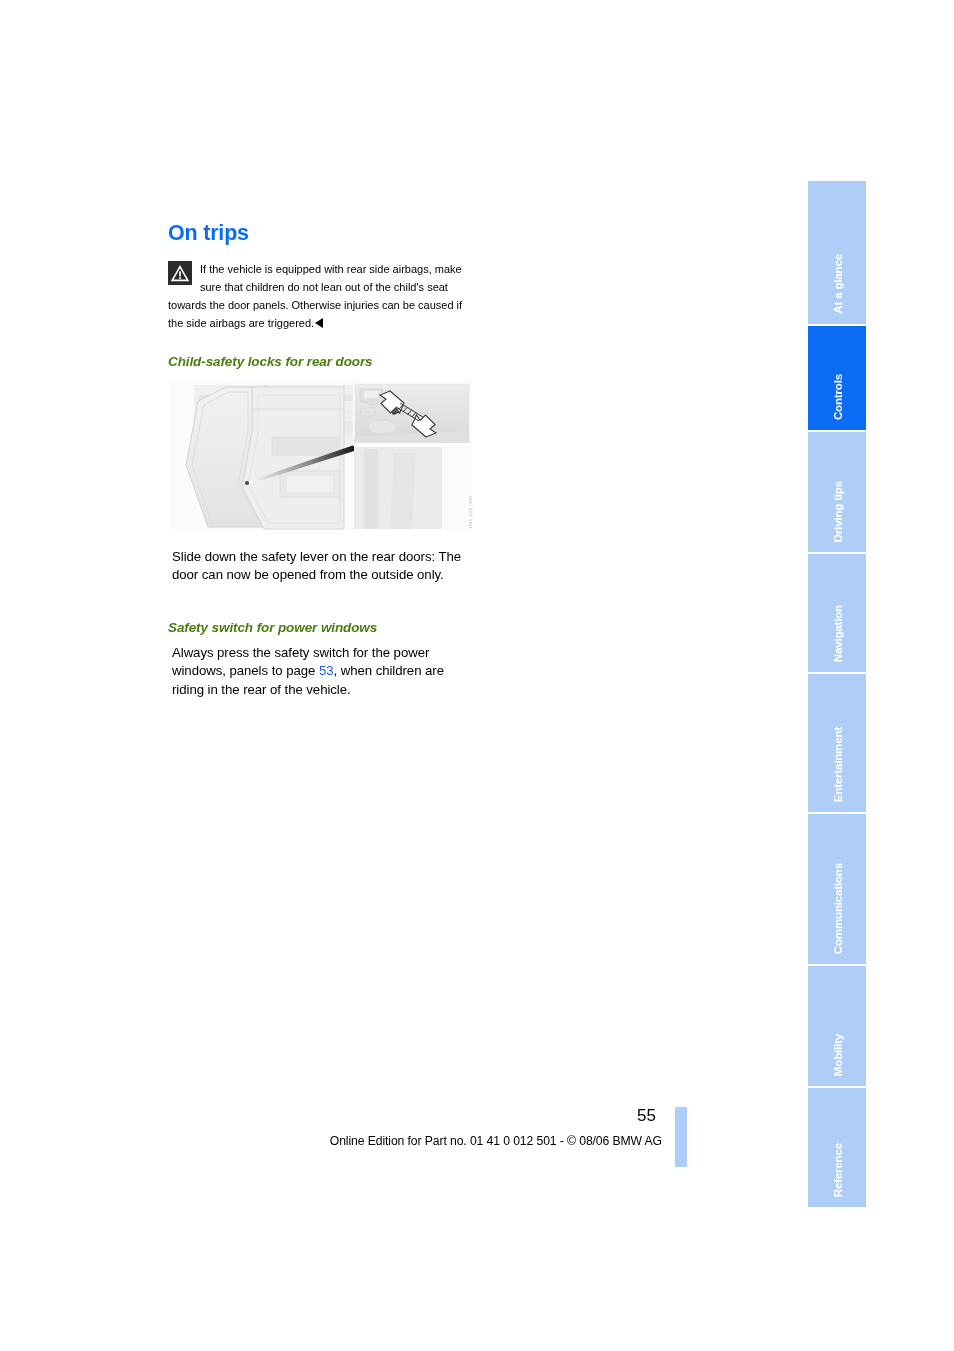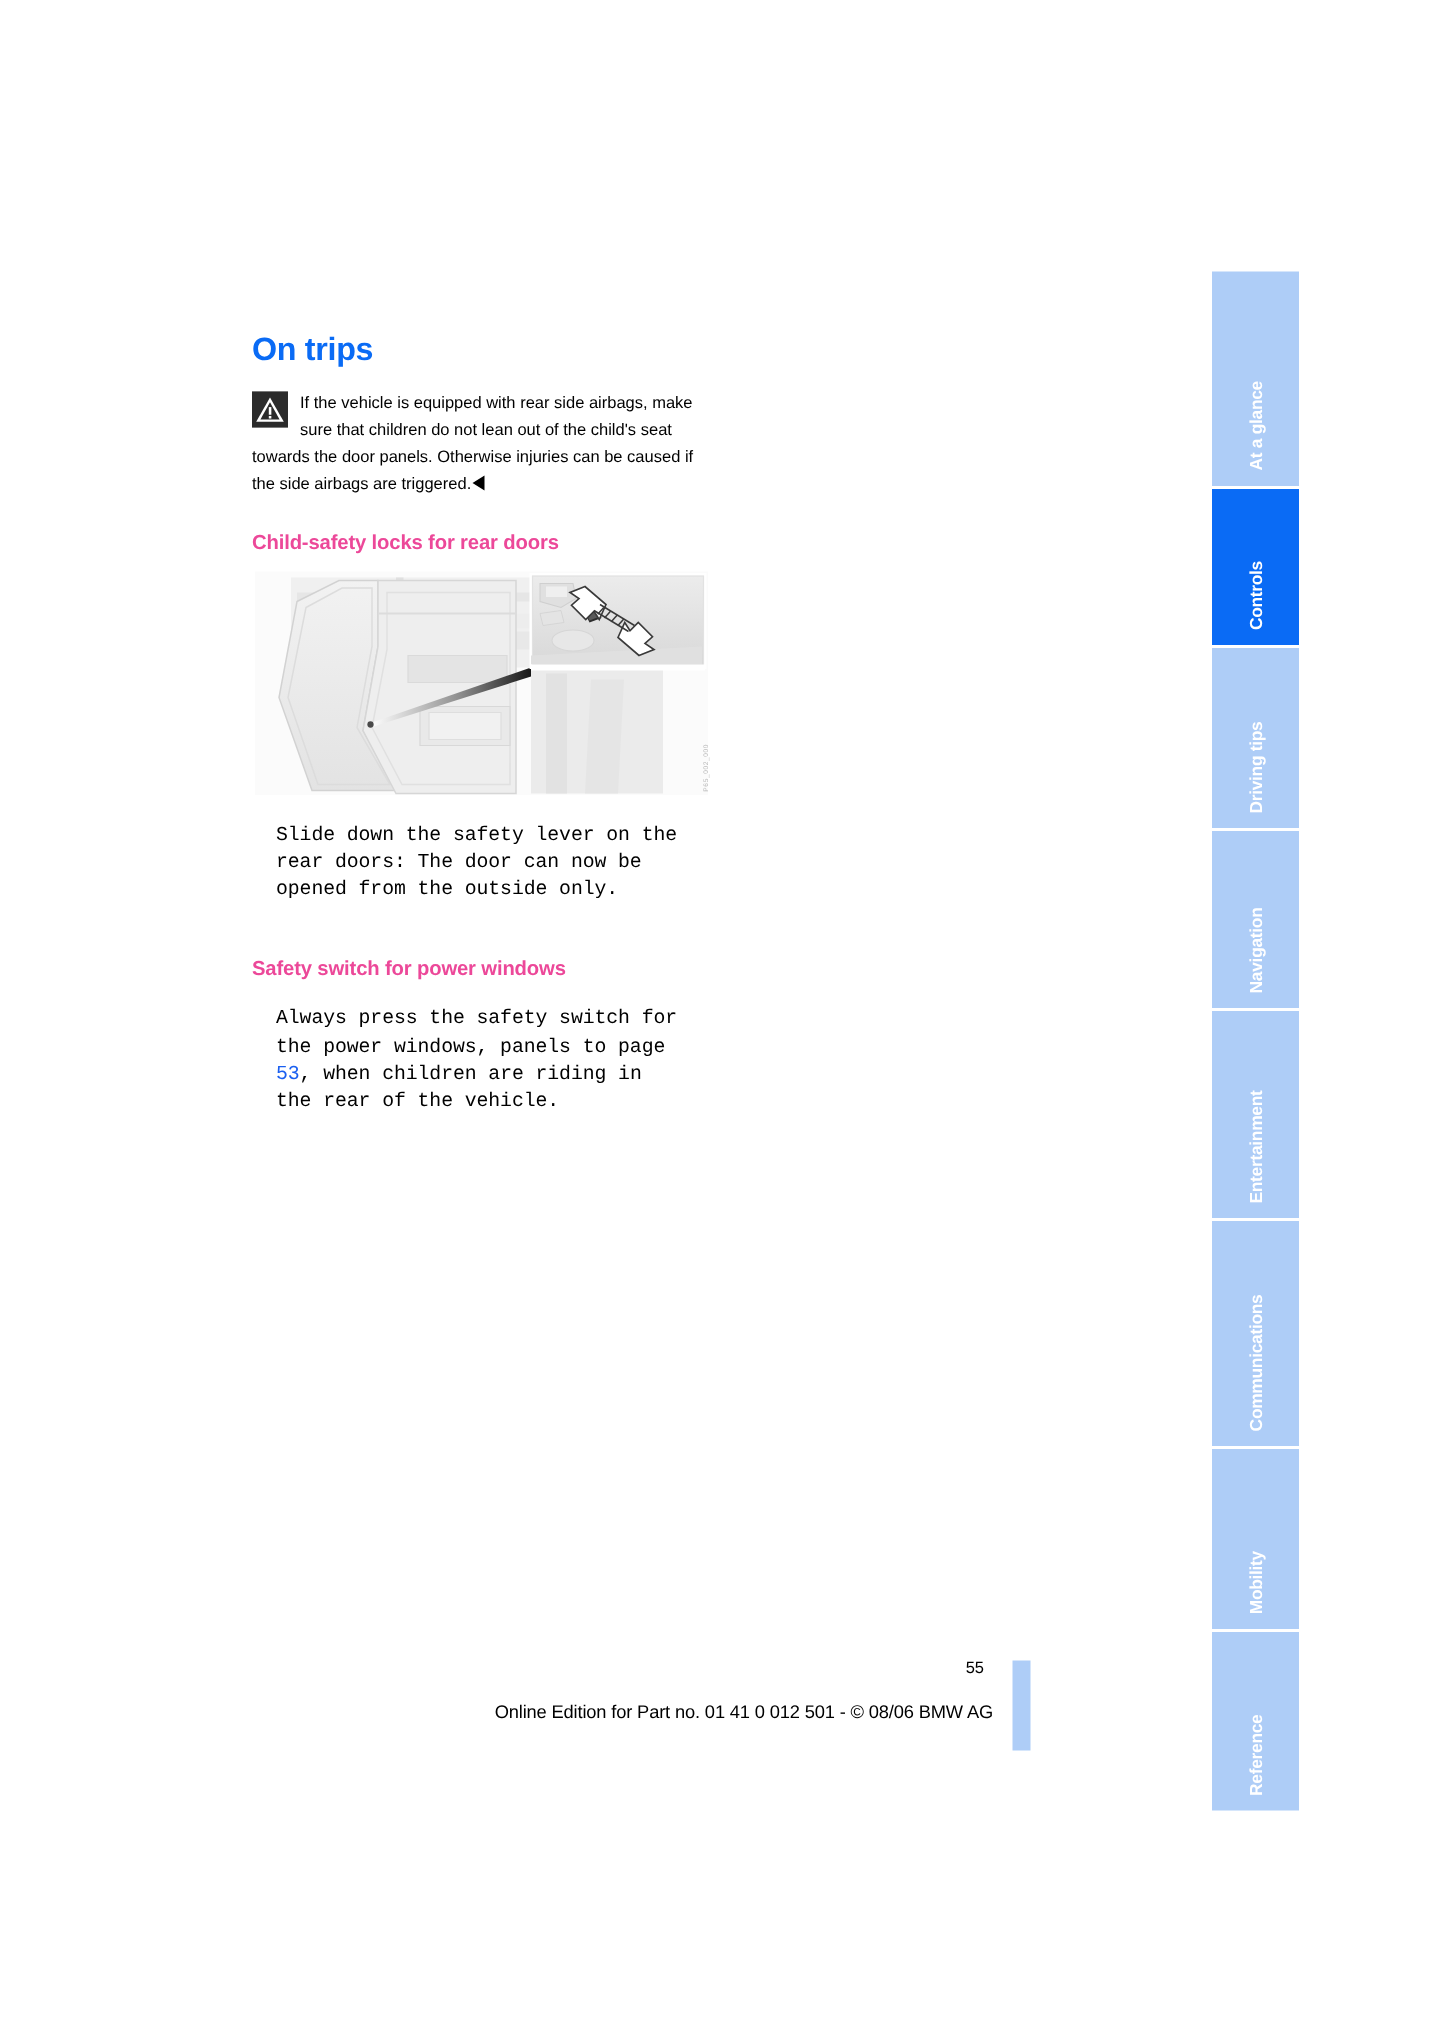--- a/index.html
+++ b/index.html
@@ -32,36 +32,36 @@
   .page-title {
     color: #0a6bf5;
     font-size: 21.5px;
     font-weight: bold;
     letter-spacing: -0.2px;
     margin: 0 0 14px 0;
     line-height: 1.1;
   }
 
   .sub-heading {
-    color: #ec4899;
+    color: #4d7c0f;
     font-size: 13.5px;
     font-weight: bold;
     letter-spacing: -0.1px;
     margin: 22px 0 8px 0;
     line-height: 1.2;
+    font-style: italic;
   }
   .sub-heading.tight-top { margin-top: 36px; }
 
   .body-text {
     color: #000000;
     font-size: 13.2px;
     line-height: 18.2px;
-    margin: 16px;
+    margin: 4px;
     letter-spacing: -0.05px;
-    font-family: Liberation Mono, monospace;
   }
 
   
   .warning-block {
     position: relative;
     font-size: 11px;
     line-height: 18.2px;
     color: #000;
   }
   .warn-icon {
@@ -115,21 +115,21 @@
   .footer {
     position: absolute;
     left: 0;
     top: 1106px;
     width: 692px;
   }
   .page-number {
     position: absolute;
     right: 36px;
     top: 0;
-    font-size: 11px;
+    font-size: 17px;
     color: #000;
     text-align: right;
   }
   .footer-line {
     position: absolute;
     left: 0;
     top: 28px;
     width: 662px;
     text-align: right;
     font-size: 12.2px;

